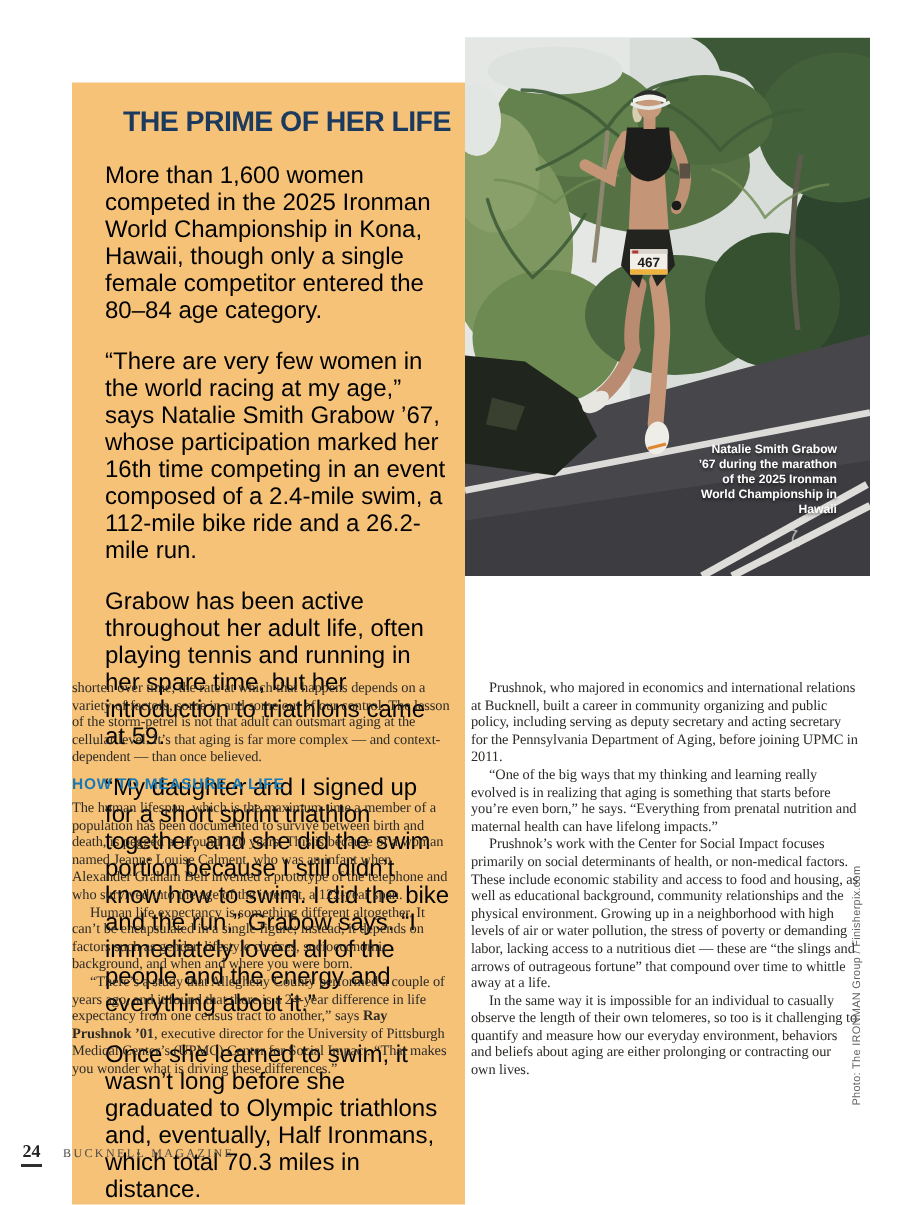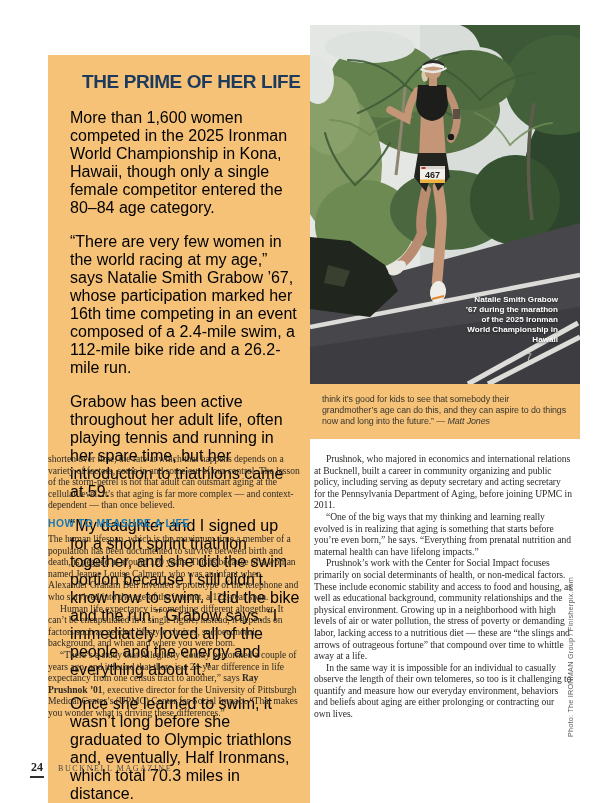--- a/index.html
+++ b/index.html
@@ -20,21 +20,21 @@
   .obox-cont p{font-size:8.9px;line-height:10.9px;letter-spacing:-0.1px;color:#3A372F;margin:0;}
   .byline{font-style:italic;}
   .columns{position:absolute;left:48px;top:453px;width:524px;display:flex;gap:14px;}
   .col{font-family:"Liberation Serif",serif;color:#2D2B28;}
   .col p{font-size:9.6px;line-height:11.6px;margin:0;letter-spacing:-0.05px;}
   .col p.ind{text-indent:12px;}
   .col-left{width:252px;}
   .col-right{width:258px;}
   .sec-header{font-family:"Liberation Sans",sans-serif;font-size:10.3px;font-weight:800;
               color:#1779B5;letter-spacing:0.5px;margin:7px 0 4px 0;}
-  .page-footer{position:absolute;left:30px;top:760px;display:flex;align-items:baseline;gap:14px;
+  .page-footer{position:absolute;left:14px;top:760px;display:flex;align-items:baseline;gap:14px;
                font-family:"Liberation Serif",serif;}
   .pageno{font-weight:700;font-size:12px;color:#222;border-bottom:2px solid #2f2f2f;padding:0 1px 1px 1px;}
   .magname{font-size:8px;letter-spacing:1.6px;color:#4a4a4a;}
   .photo-credit{position:absolute;left:566px;top:545px;height:192px;font-size:7.3px;color:#5f5f5f;
                 writing-mode:vertical-rl;transform:rotate(180deg);letter-spacing:0.2px;
                 white-space:nowrap;}
 </style>
 </head>
 <body>
 
@@ -130,23 +130,20 @@
           <path d="M113,43 Q110,50 113,56 Q117,58 118,53 Q114,49 115,44 Z" fill="#d9cdb0"></path>
           <g>
             <path d="M113,39 Q123,31 134,39 L134,42 Q123,35 113,42 Z" fill="#2c2c2a"></path>
             <path d="M112,41 Q123,35 134,41 L134,44 Q123,39 112,44 Z" fill="#f2f2ef"></path>
             <path d="M111,43 Q123,49 136,42 L137,44 Q123,52 110,45 Z" fill="#e6e6e2"></path>
           </g>
         </g>
       </svg>
       <div class="photo-caption">Natalie Smith Grabow ’67 during the marathon of the 2025 Ironman World Championship in Hawaii</div>
     </div>
-    <div class="obox-cont">
-      <p><span>think it’s good for kids to see that somebody their grandmother’s age can do this, and they can aspire to do things now and long into the future.” </span><span class="byline">— Matt Jones</span></p>
-    </div>
   </div>
 </section>
 
 <section class="columns">
   <div class="col col-left">
     <p>shorten over time, the rate at which that happens depends on a variety of factors, some in and some out of our control. The lesson of the storm-petrel is not that adult can outsmart aging at the cellular level. It’s that aging is far more complex — and context-dependent — than once believed.</p>
     <h2 class="sec-header">HOW TO MEASURE A LIFE</h2>
     <p>The human lifespan, which is the maximum time a member of a population has been documented to survive between birth and death, is pegged at around 120 years. This is because of a woman named Jeanne Louise Calment, who was an infant when Alexander Graham Bell invented a prototype of the telephone and who survived into the age of the internet, a 122-year span.</p>
     <p class="ind">Human life expectancy is something different altogether. It can’t be encapsulated in a single figure; instead, it depends on factors such as gender, lifestyle choices, socioeconomic background, and when and where you were born.</p>
     <p class="ind"><span>“There’s a study that Allegheny County performed a couple of years ago, and it found that there is a 24-year difference in life expectancy from one census tract to another,” says </span><b>Ray Prushnok ’01</b><span>, executive director for the University of Pittsburgh Medical Center’s (UPMC) Center for Social Impact. “That makes you wonder what is driving these differences.”</span></p>

